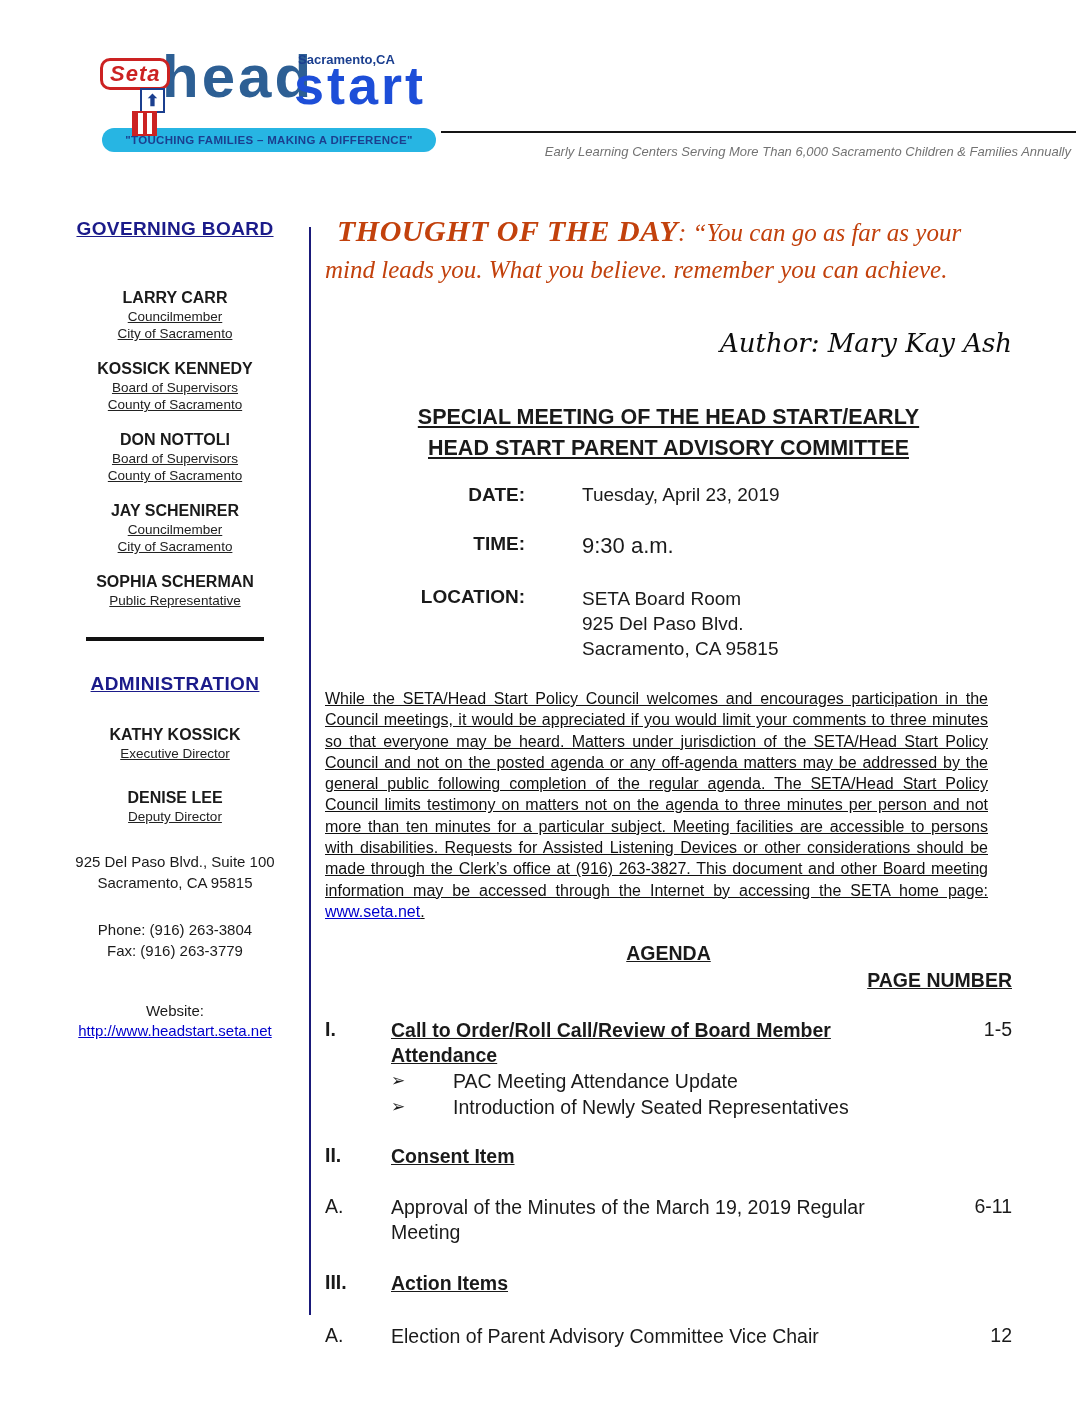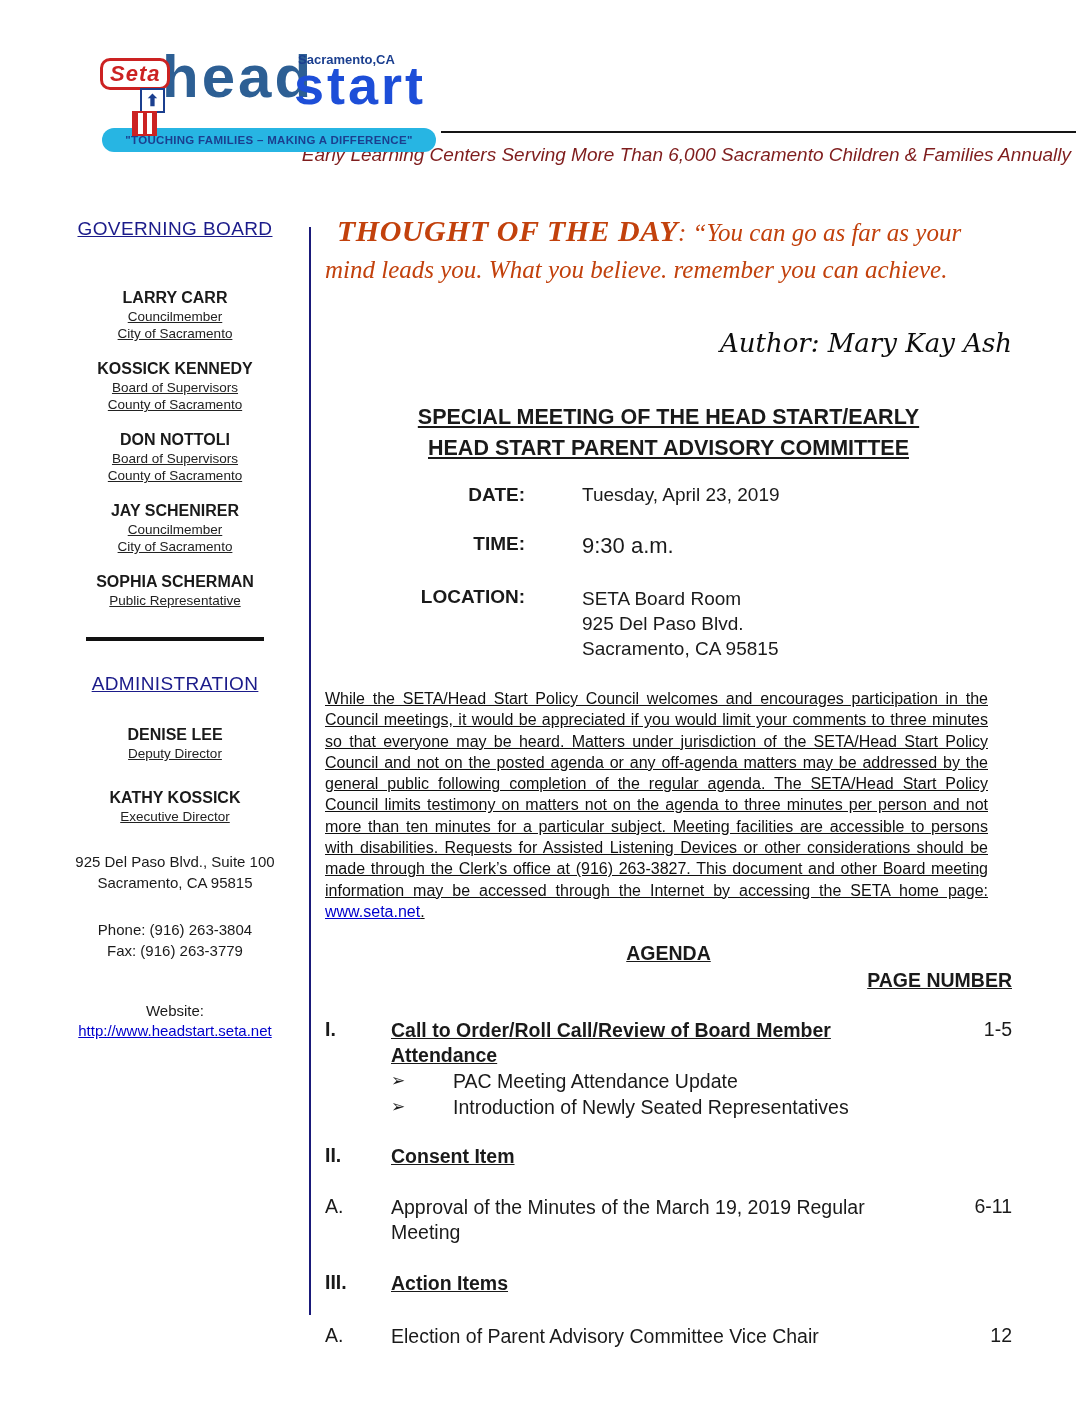--- a/index.html
+++ b/index.html
@@ -20,25 +20,25 @@
       background:repeating-linear-gradient(90deg,#cc2222 0 4px,#ffffff 4px 9px); }
   .head-text { position:absolute; left:66px; top:-6px; font-size:60px; font-weight:bold;
       color:#2d5f94; letter-spacing:3px; z-index:2; }
   .sacramento { position:absolute; left:202px; top:4px; font-size:13px; font-weight:bold; color:#1b3f8f; z-index:4; }
   .start-text { position:absolute; left:198px; top:6px; font-size:54px; font-weight:bold;
       color:#1d4ed8; letter-spacing:3px; z-index:3; }
   .banner { position:absolute; left:6px; top:80px; width:334px; height:24px; background:#27b5e3;
       border-radius:12px; display:flex; align-items:center; justify-content:center;
       color:#1b3f8f; font-weight:bold; font-size:11.5px; letter-spacing:.3px; z-index:1; }
   .header-rule { position:absolute; left:425px; top:131px; width:635px; height:0; border-top:2px solid #151515; }
-  .tagline { position:absolute; right:33px; top:144px; font-style:italic; font-size:19px; color:#7f1d1d; }
+  .tagline { position:absolute; right:33px; top:144px; font-style:italic; font-size:13px; color:#737373; }
 
   
   .sidebar { position:absolute; left:62px; top:218px; width:226px; text-align:center; }
-  .side-heading { color:#1b1b8a; font-weight:normal; font-size:19px; text-decoration:underline; letter-spacing:.4px; }
+  .side-heading { color:#1b1b8a; font-weight:bold; font-size:19px; text-decoration:underline; letter-spacing:.4px; }
   .gb-members { margin-top:48px; }
   .member { margin-bottom:17px;text-align:center; }
   .member-name { font-weight:bold; font-size:16px; line-height:20px; }
   .member-role { font-size:13.5px; line-height:17px; color:#222;text-decoration:underline; }
   .side-rule { width:178px; border-top:4px solid #111; margin:28px auto 32px auto; }
   .staff { margin-top:30px; }
   .staff-entry { margin-bottom:26px; }
   .side-address { margin-top:16px; font-size:15px; line-height:21px; }
   .side-phone { margin-top:26px; font-size:15px; line-height:21px; }
   .side-web { margin-top:40px; font-size:15px; line-height:20px; }
@@ -139,26 +139,26 @@
         <div class="member-role">Public Representative</div>
       </div>
     </div>
 
     <div class="side-rule"></div>
 
     <div class="side-heading">ADMINISTRATION</div>
 
     <div class="staff">
       <div class="staff-entry">
+        <div class="member-name">KATHY KOSSICK</div>
+        <div class="member-role">Executive Director</div>
+      </div>
+      <div class="staff-entry">
         <div class="member-name">DENISE LEE</div>
         <div class="member-role">Deputy Director</div>
-      </div>
-      <div class="staff-entry">
-        <div class="member-name">KATHY KOSSICK</div>
-        <div class="member-role">Executive Director</div>
       </div>
     </div>
 
     <div class="side-address">
       <div>925 Del Paso Blvd., Suite 100</div>
       <div>Sacramento, CA 95815</div>
     </div>
 
     <div class="side-phone">
       <div>Phone: (916) 263-3804</div>

